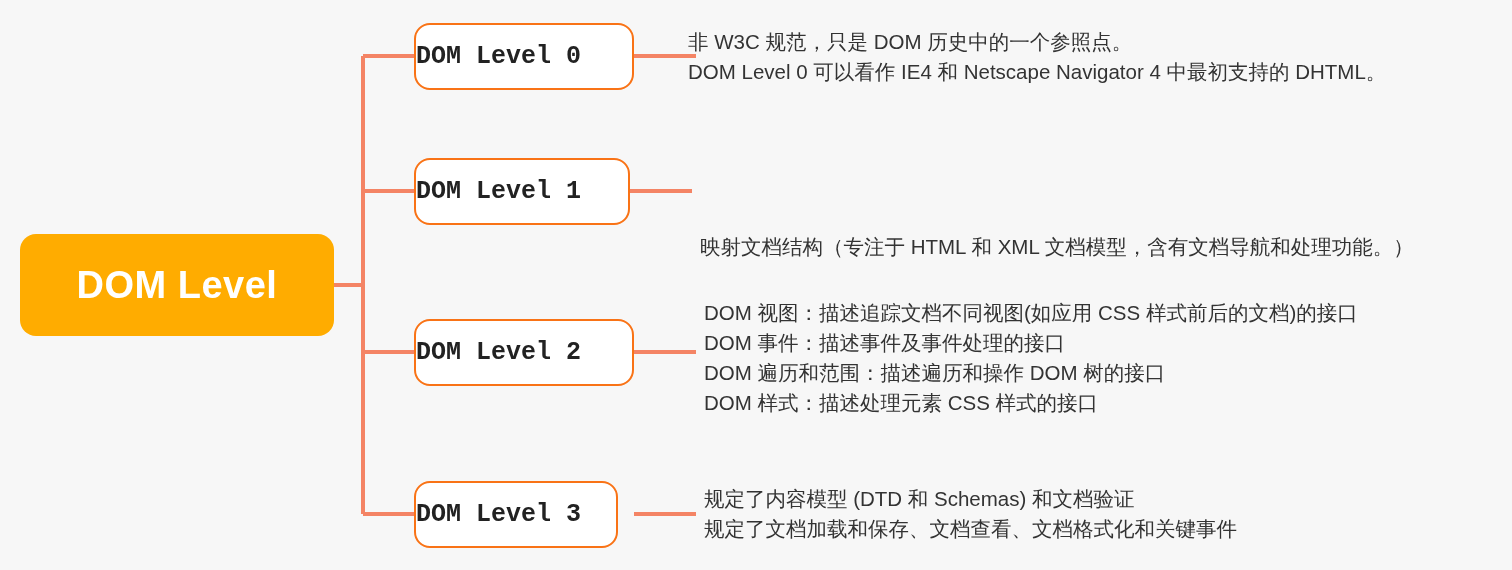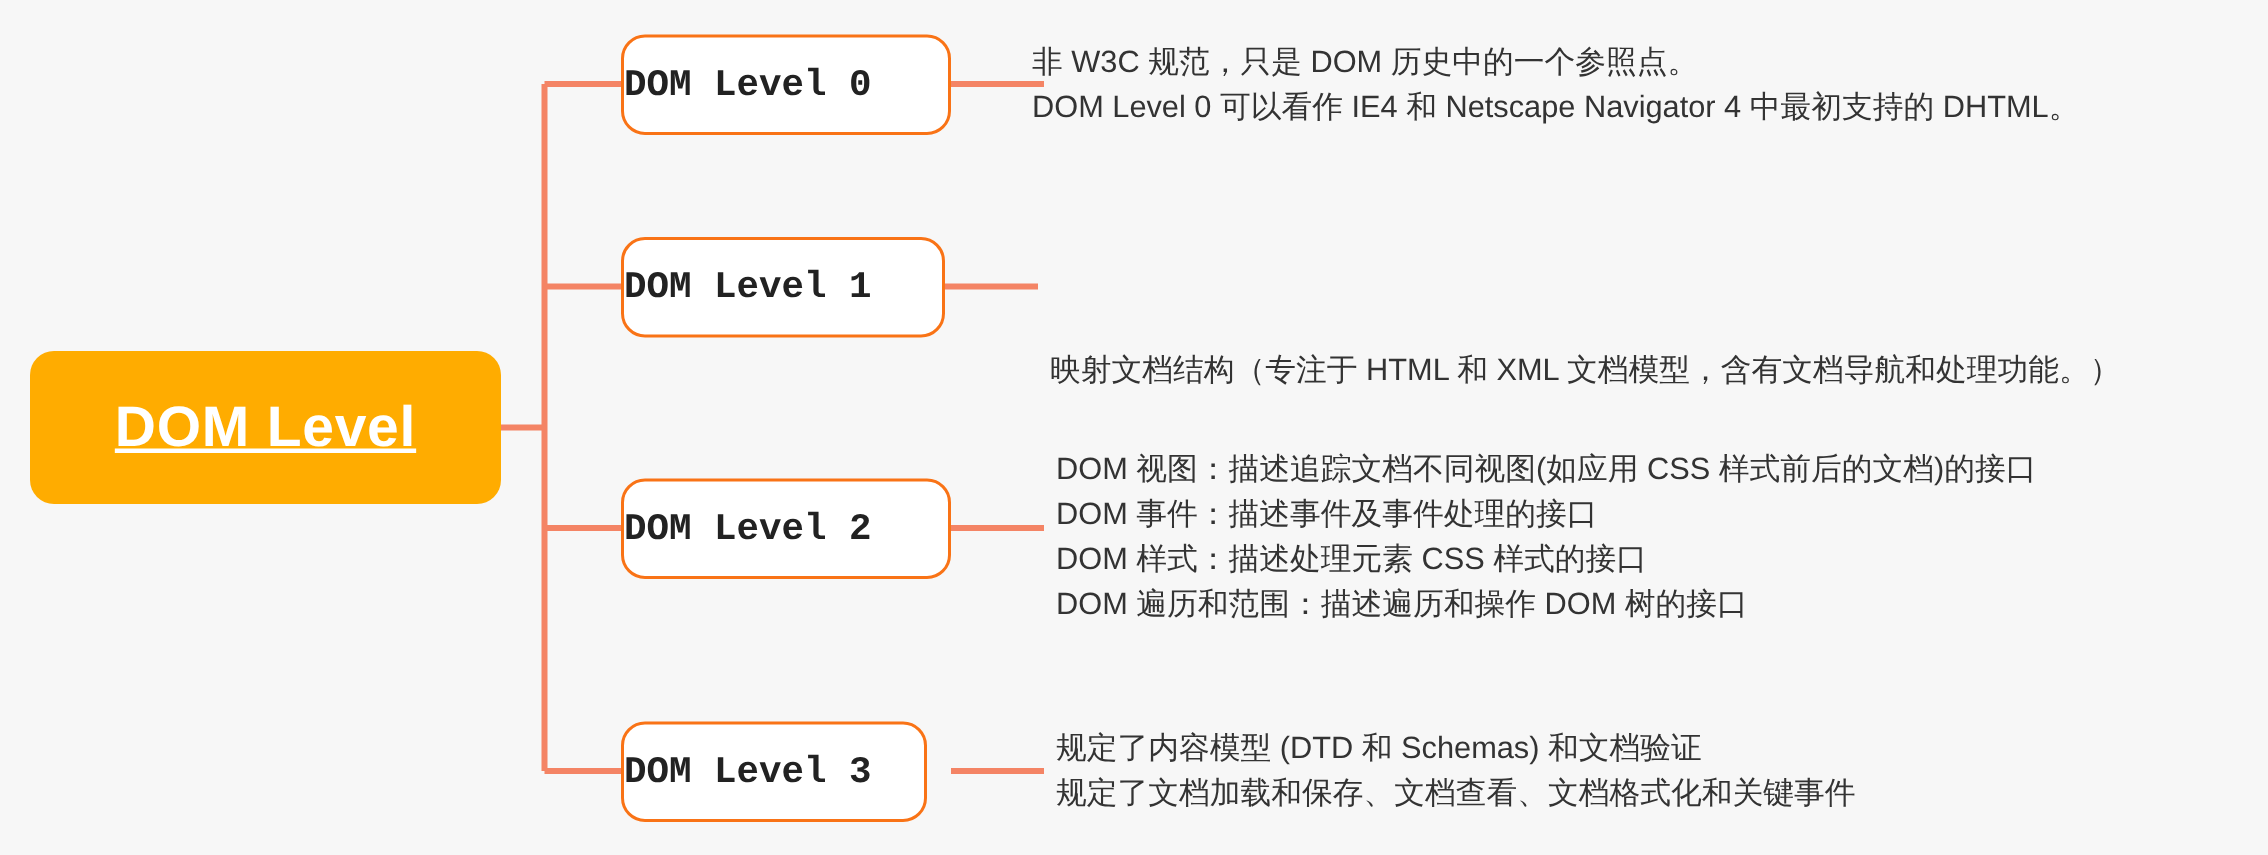--- a/index.html
+++ b/index.html
@@ -44,21 +44,20 @@
     display: flex;
     align-items: center;
     justify-content: center;
   }
   .root-label {
     color: #FFFFFF;
     font-size: 38px;
     font-weight: bold;
     letter-spacing: 0.5px;
     white-space: nowrap;
-    text-decoration: underline;
   }
 
   
   .branch-node {
     position: absolute;
     background: #FFFFFF;
     border: 2px solid #f97316;
     border-radius: 16px;
     display: flex;
     align-items: center;
@@ -142,22 +141,22 @@
     <span class="desc-line">DOM Level 0 可以看作 IE4 和 Netscape Navigator 4 中最初支持的 DHTML。</span>
   </div>
 
   <div class="desc-block" style="left:700px; top:192px;margin-top:40px;">
     <span class="desc-line">映射文档结构（专注于 HTML 和 XML 文档模型，含有文档导航和处理功能。）</span>
   </div>
 
   <div class="desc-block" style="left:704px; top:298px;">
     <span class="desc-line">DOM 视图：描述追踪文档不同视图(如应用 CSS 样式前后的文档)的接口</span>
     <span class="desc-line">DOM 事件：描述事件及事件处理的接口</span>
+    <span class="desc-line">DOM 遍历和范围：描述遍历和操作 DOM 树的接口</span>
     <span class="desc-line">DOM 样式：描述处理元素 CSS 样式的接口</span>
-    <span class="desc-line">DOM 遍历和范围：描述遍历和操作 DOM 树的接口</span>
   </div>
 
   <div class="desc-block" style="left:704px; top:484px;">
     <span class="desc-line">规定了内容模型 (DTD 和 Schemas) 和文档验证</span>
     <span class="desc-line">规定了文档加载和保存、文档查看、文档格式化和关键事件</span>
   </div>
 
 
 </div>
 

